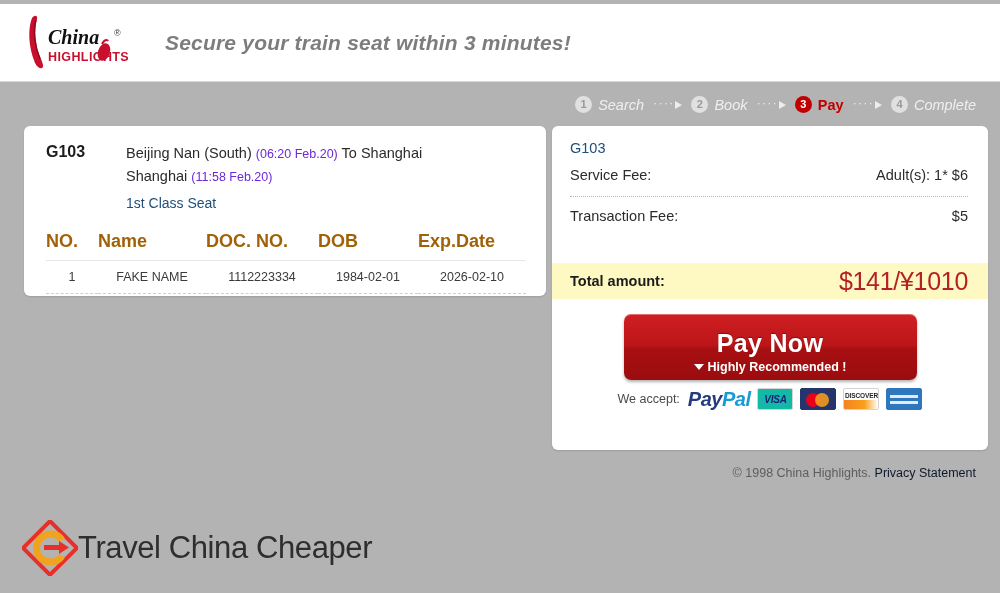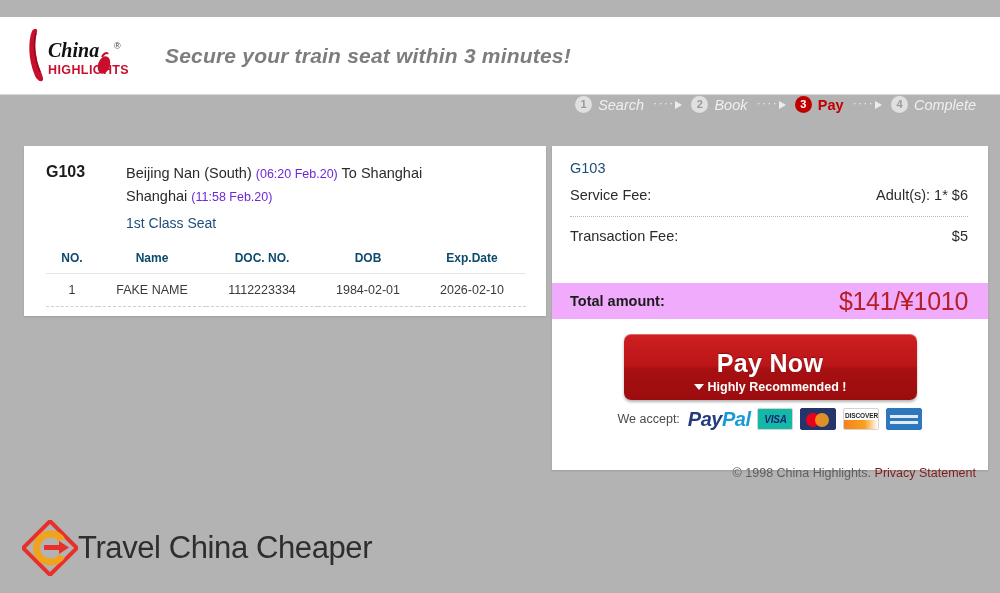--- a/index.html
+++ b/index.html
@@ -11,21 +11,21 @@
     height: 593px;
     background: #b3b3b3;
     font-family: "Liberation Sans", sans-serif;
     overflow: hidden;
     position: relative;
   }
 
   
   .header {
     position: absolute;
-    left: 0; top: 17px;
+    left: 0; top: 4px;
     width: 1000px;
     height: 78px;
     background: #ffffff;
     border-bottom: 1px solid #d8d8d8;
     box-sizing: border-box;
   }
   .logo-ch {
     position: absolute;
     left: 18px; top: 10px;
     width: 115px; height: 58px;
@@ -87,23 +87,22 @@
     border-left: 7px solid #ededed;
     border-top: 4px solid transparent;
     border-bottom: 4px solid transparent;
     margin-left: 1px;
   }
 
   
   .card {
     position: absolute;
     background: #ffffff;
-    border-radius: 0;
+    border-radius: 6px;
     box-shadow: 0 1px 2px rgba(0,0,0,.12);
-    margin-top: 20px;
   }
   .card-left {
     left: 24px; top: 126px;
     width: 522px; height: 170px;
   }
   .card-right {
     left: 552px; top: 126px;
     width: 436px; height: 324px;
   }
 
@@ -131,26 +130,26 @@
     cursor: pointer;
   }
 
   
   .pax-table {
     margin: 12px 20px 0 22px;
     width: 480px;
     border-collapse: collapse;
   }
   .pax-table th {
-    font-size: 12px;
-    color: #0c4a6e;
+    font-size: 18px;
+    color: #a16207;
     font-weight: bold;
     padding: 4px 0 8px 0;
     border-bottom: 1px solid #e6e6e6;
-    text-align: center;
+    text-align: left;
   }
   .pax-table td {
     font-size: 12.5px;
     color: #3a3a3a;
     padding: 9px 0 9px 0;
     border-bottom: 1px dashed #cfcfcf;
     text-align: center;
   }
   .pax-table th.c-no,  .pax-table td.c-no  { width: 52px; }
   .pax-table th.c-nm,  .pax-table td.c-nm  { width: 108px; }
@@ -173,21 +172,21 @@
   }
   .price-dash {
     border-top: 1px dotted #b9b9b9;
     margin: 10px 0 8px 0;
   }
   .total-row {
     position: absolute;
     left: 0; top: 137px;
     width: 100%;
     height: 36px;
-    background: #f0abfc;
+    background: #fef9c3;
     box-sizing: border-box;
     display: flex;
     align-items: center;
     justify-content: space-between;
     padding: 0 20px 0 18px;
   }
   .total-label { font-size: 14.5px; font-weight: bold; color: #1c1c1c; }
   .total-value {
     font-size: 25px;
     color: #b52025;
@@ -301,21 +300,21 @@
   .amex-l1 { top: 6px; }
   .amex-l2 { top: 12px; }
 
   
   .footer {
     position: absolute;
     right: 24px; top: 466px;
     font-size: 12.5px;
     color: #5e5e5e;
   }
-  .footer a { color: #7f1d1d; text-decoration: none; cursor: pointer; }
+  .footer a { color: #0f172a; text-decoration: none; cursor: pointer; }
 
   
   .brand {
     position: absolute;
     left: 22px; top: 520px;
     display: flex;
     align-items: center;
   }
   .brand-mark { width: 56px; height: 56px; flex: none; }
   .brand-text {

